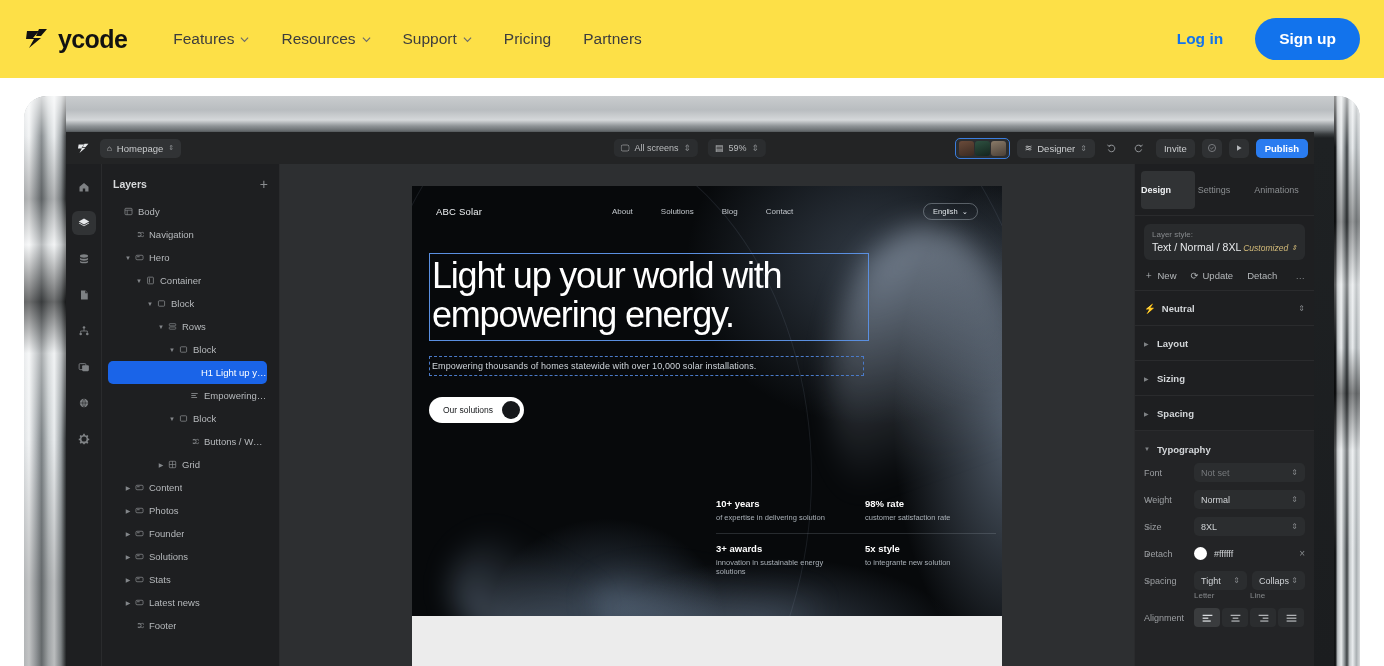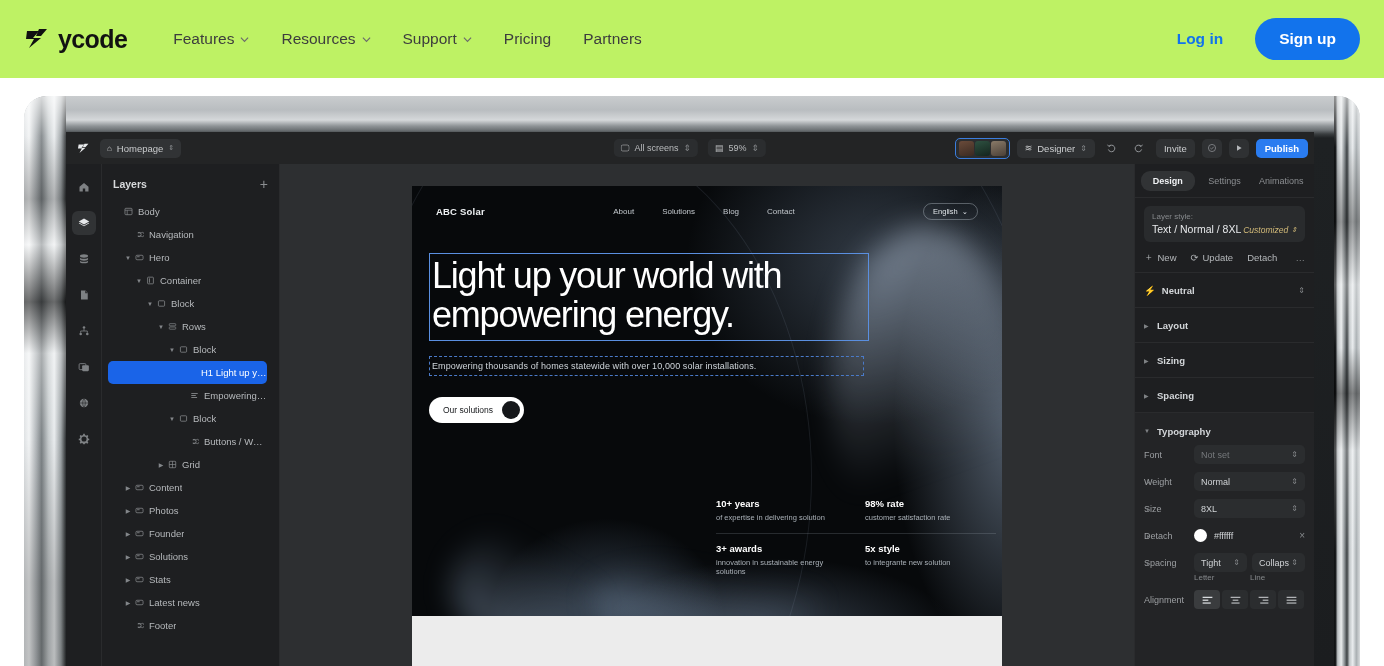--- a/index.html
+++ b/index.html
@@ -1,20 +1,20 @@
 <!DOCTYPE html>
 <html><head>
 <meta charset="utf-8">
 <style>
   * { margin:0; padding:0; box-sizing:border-box; }
   html,body { width:1384px; height:666px; overflow:hidden; background:#ffffff;
     font-family:"Liberation Sans", sans-serif; -webkit-font-smoothing:antialiased; }
 
   
-  .site-header { height:78px; display:flex; align-items:center; padding:0 24px 0 24px; background:#bef264; }
+  .site-header { height:78px; display:flex; align-items:center; padding:0 24px 0 24px; background:#fde047; }
   .brand { display:flex; align-items:center; gap:8px; margin-right:46px; }
   .brand-mark { width:26px; height:26px; flex:0 0 auto; }
   .brand-name { font-size:25px; font-weight:700; color:#121212; letter-spacing:-0.6px; }
   .nav { display:flex; align-items:center; gap:32px; }
   .nav-item { display:flex; align-items:center; gap:6px; font-size:15.5px; color:#3d3d3d; cursor:pointer; white-space:nowrap; }
   .chev { width:9px; height:9px; display:inline-block; }
   .chev svg { display:block; }
   .header-right { margin-left:auto; display:flex; align-items:center; gap:32px; }
   .login-link { font-size:15.5px; color:#1273ec; font-weight:600; cursor:pointer; }
   .signup-btn { background:#1273ec; color:#fff; font-size:15.5px; font-weight:700; border:none;
@@ -119,21 +119,21 @@
       radial-gradient(ellipse 300px 260px at 78% 18%, rgba(120,140,165,0.38), rgba(0,0,0,0) 62%),
       radial-gradient(ellipse 210px 420px at 103% 55%, rgba(150,170,195,0.55), rgba(0,0,0,0) 60%),
       radial-gradient(ellipse 180px 150px at 33% 100%, rgba(120,145,175,0.42), rgba(0,0,0,0) 65%),
       radial-gradient(ellipse 260px 110px at 62% 104%, rgba(135,158,188,0.35), rgba(0,0,0,0) 68%),
       #07090b;
   }
   .hero-arc { position:absolute; border-radius:50%; border:1px solid rgba(150,165,185,0.13); }
   .hero-glow { position:absolute; filter:blur(14px); }
   .site-nav { position:absolute; top:10px; left:0; right:0; height:30px; display:flex;
     align-items:center; padding:0 24px; z-index:3; }
-  .site-logo { font-size:9.5px; font-weight:700; color:#eef1f3; letter-spacing:0.2px; }
+  .site-logo { font-size:9.5px; font-weight:400; color:#eef1f3; letter-spacing:0.2px; }
   .site-links { display:flex; gap:28px; margin-left:auto; margin-right:auto; }
   .site-links span { font-size:8px; color:#c2c7cc; }
   .lang-pill { border:1px solid rgba(210,220,230,0.35); border-radius:999px; padding:3px 9px;
     font-size:7.5px; color:#dfe4e8; display:flex; align-items:center; gap:4px; }
   .h1-box { position:absolute; left:17px; top:67px; width:440px; border:1px solid #5a8fe0; z-index:4; }
   .h1 { font-size:36px; line-height:1.08; color:#fff; font-weight:400; letter-spacing:-1.2px;
     padding:3px 2px 5px 2px; }
   .sub-box { position:absolute; left:17px; top:170px; width:435px; border:1px dashed #4a7ac8; z-index:4; }
   .sub { font-size:9px; color:#cfd5da; padding:4px 2px; letter-spacing:0.1px; }
   .cta { position:absolute; left:17px; top:211px; background:#fff; border-radius:999px; height:26px;
@@ -146,21 +146,21 @@
   .stat { flex:1; padding:9px 0 11px 0; }
   .stat.brd { border-bottom:1px solid rgba(190,200,212,0.18); }
   .stat-v { font-size:9.5px; color:#fff; font-weight:700; margin-bottom:4px; }
   .stat-d { font-size:7.5px; color:#a9b0b7; }
   .page-rest { height:60px; background:#ececec; }
 
   
   .props { width:180px; flex:0 0 180px; background:#1e1f21; border-left:1px solid #2a2b2d;
     display:flex; flex-direction:column; font-size:9.5px; color:#c4c7ca; }
   .ptabs { display:flex; gap:3px; padding:7px 6px 6px 6px; }
-  .ptab { flex:1; text-align:center; padding:5px 0; border-radius:9px; font-size:9px; color:#8b8e91; }
+  .ptab { flex:1; padding:14px 0; border-radius:4px; font-size:9px; color:#8b8e91; }
   .ptab.active { background:#313335; color:#f0f2f4; font-weight:600; }
   .psec { border-top:1px solid #2a2b2d; padding:8px 9px; }
   .style-card { background:#292b2d; border-radius:6px; padding:6px 8px 7px 8px; display:flex;
     align-items:flex-end; }
   .style-card .sc-l { flex:1; }
   .sc-k { font-size:8px; color:#86898c; margin-bottom:2px; }
   .sc-v { font-size:10.5px; color:#e7e9eb; }
   .sc-cust { font-size:8.5px; color:#d2ba78; font-style:italic; display:flex; align-items:center; gap:3px; }
   .style-actions { display:flex; align-items:center; gap:14px; padding:9px 9px 0 9px; color:#b4b7ba; font-size:9.5px; }
   .sa { display:flex; align-items:center; gap:4px; }

